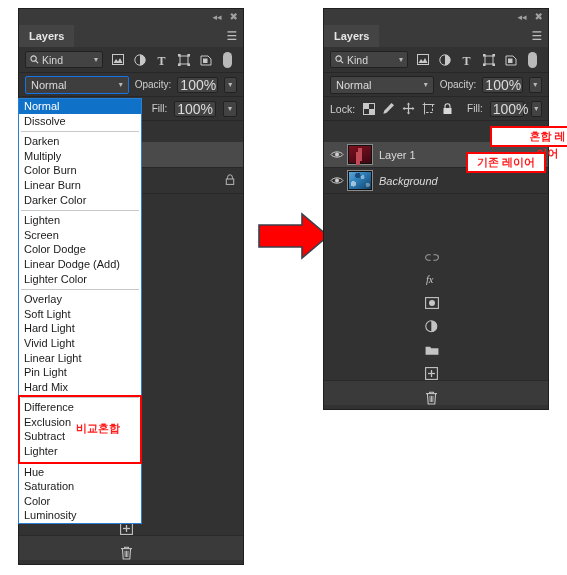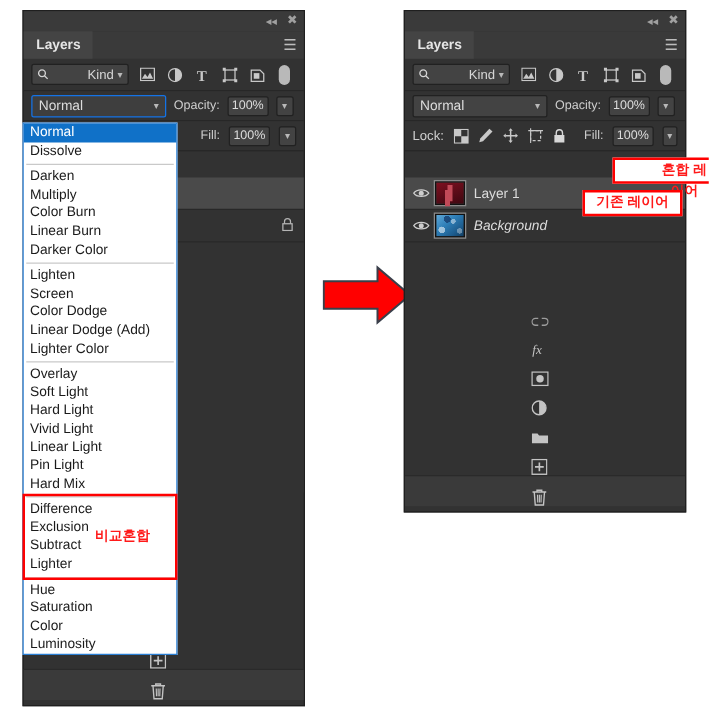--- a/index.html
+++ b/index.html
@@ -67,21 +67,20 @@
     background: #434343;
     border: 1px solid #212121;
     border-radius: 2px;
     height: 17px;
     width: 78px;
     display: flex; align-items: center;
     padding: 0 4px;
     color: #d6d6d6;
     font-size: 10.5px;
     gap: 3px;
-    text-align: right;
   }
   .kind-select .lbl { flex: 1; }
   .caret { font-size: 8px; color: #b9b9b9; }
 
   .ficons { display: flex; align-items: center; gap: 9px; margin-left: 8px; color: #c8c8c8; }
   .ficon { width: 13px; height: 13px; display:flex; align-items:center; justify-content:center; }
   .ficon svg { display:block; }
 
   .pill {
     width: 9px; height: 16px; border-radius: 5px;
@@ -94,21 +93,21 @@
     height: 18px; width: 108px; display:flex; align-items:center;
     padding: 0 5px; color: #dcdcdc; font-size: 11px;
   }
   .blend-select .lbl { flex: 1; }
   .blend-select.open { border-color: #1473e6; background:#3e3e3e; }
 
   .opacity-lbl { font-size: 10px; color: #cfcfcf; }
   .numbox {
     background: #434343; border: 1px solid #212121; border-radius: 2px;
     height: 16px; min-width: 33px; text-align: center;
-    color: #dcdcdc; font-size: 10px; line-height: 14px;
+    color: #dcdcdc; font-size: 14px; line-height: 14px;
     padding: 0 2px;
   }
   .numcaret {
     background: #434343; border: 1px solid #212121; border-radius: 2px;
     height: 16px; width: 14px; display:flex; align-items:center; justify-content:center;
     color: #b9b9b9; font-size: 8px;
   }
 
   .lock-row { height: 24px; gap: 7px; }
   .lock-lbl { font-size: 10.5px; color: #cfcfcf; margin-right: 1px; }

